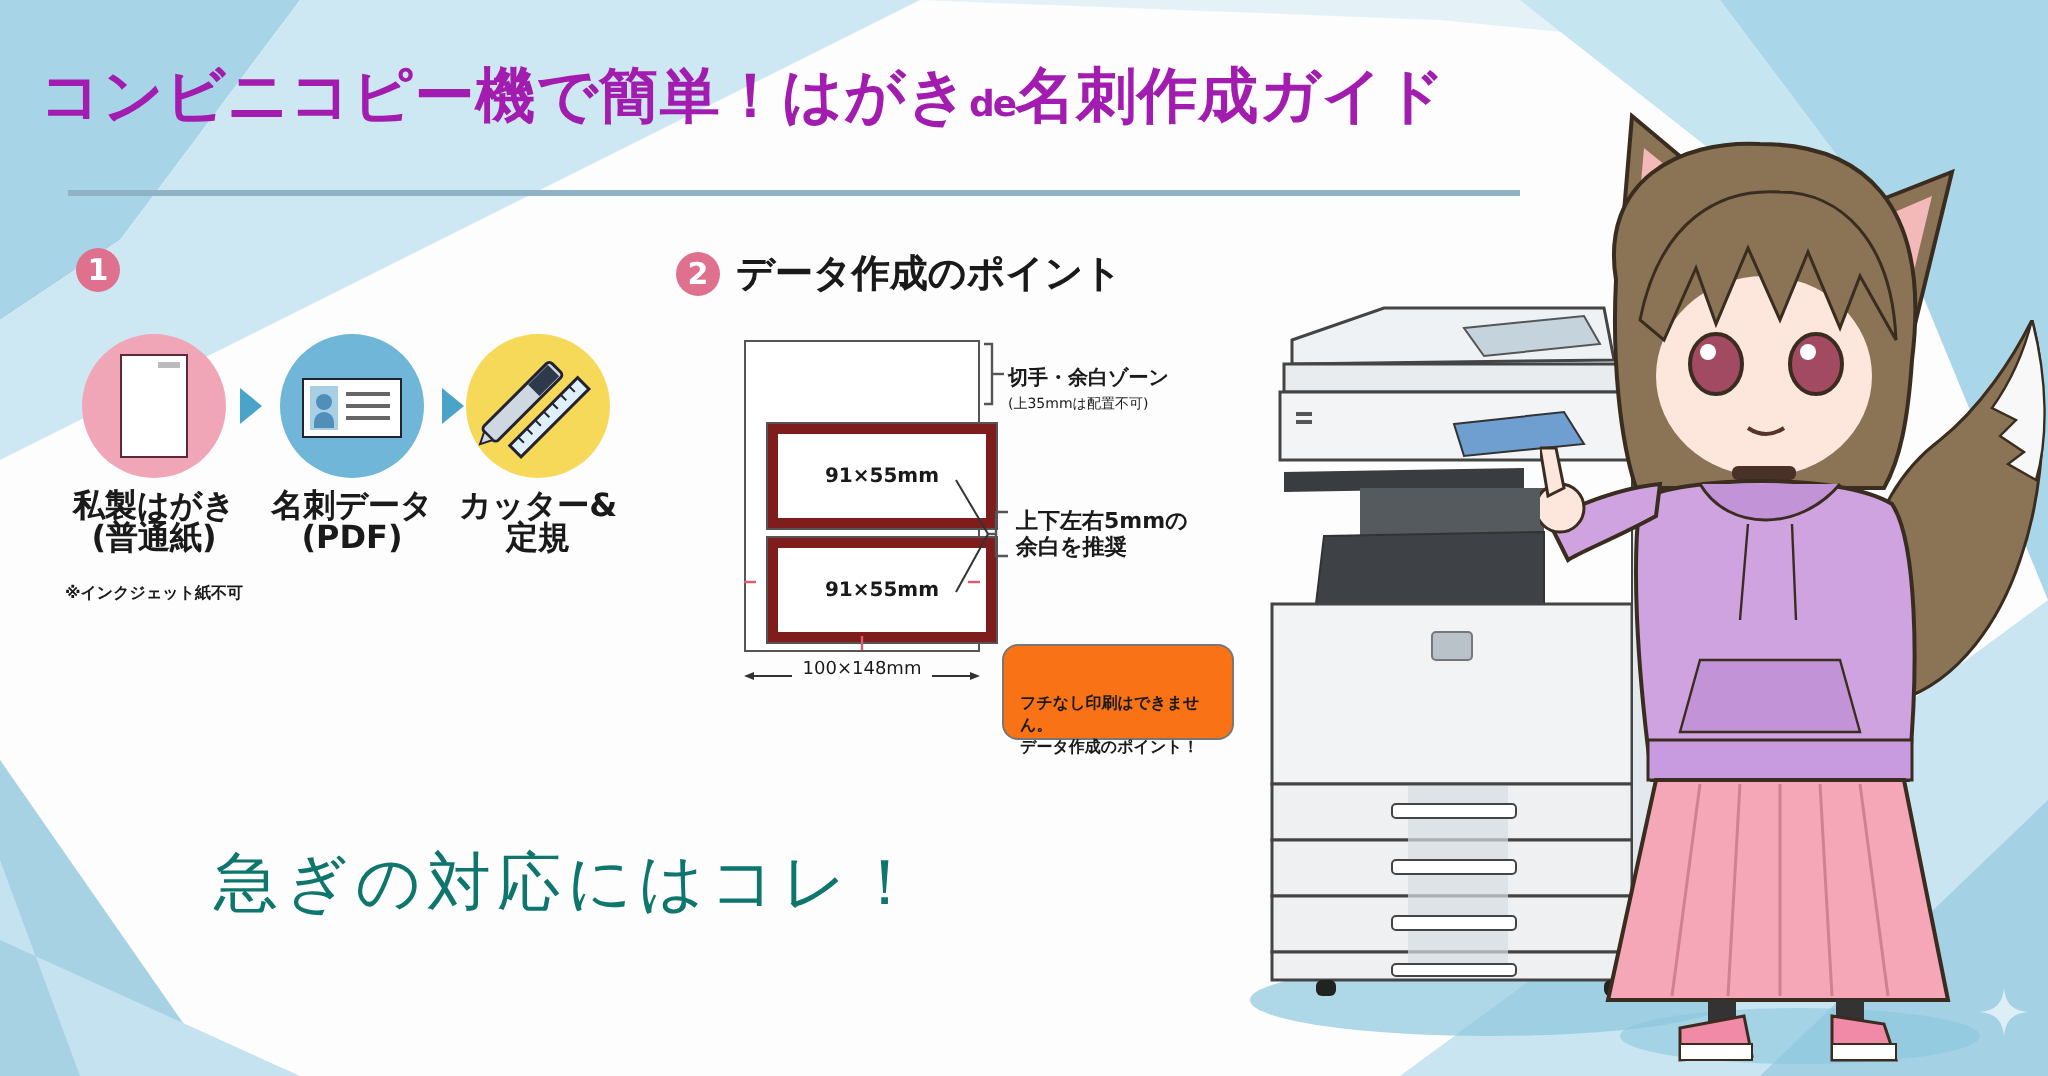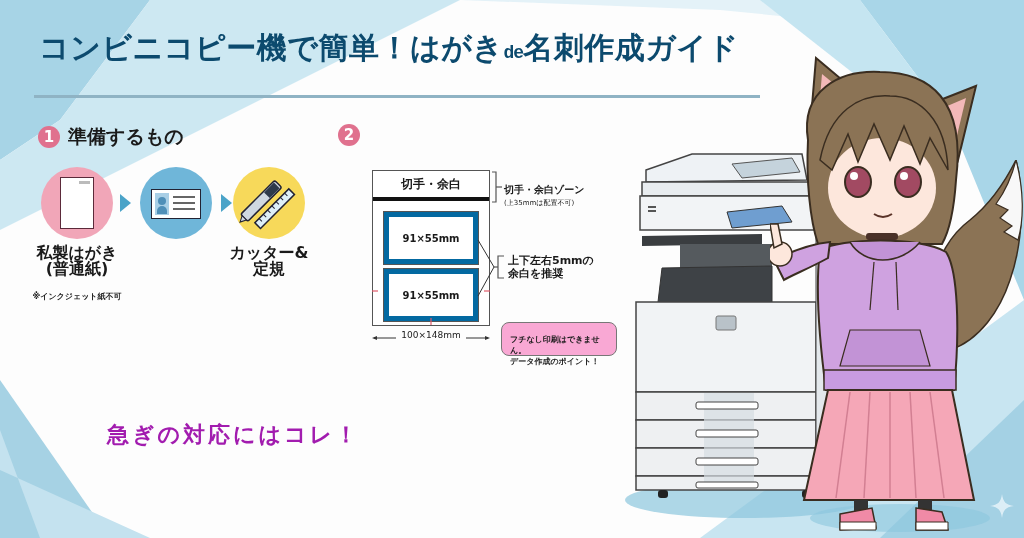--- a/index.html
+++ b/index.html
@@ -2,44 +2,44 @@
 <html><head>
 <meta charset="utf-8">
 <style>
   * { box-sizing: border-box; margin: 0; padding: 0; }
   html, body { width: 1024px; height: 538px; overflow: hidden; background: #fdfdfd; }
   body { position: relative; font-family: "DejaVu Sans", "Liberation Sans", sans-serif; color: #1a1a1a; }
 
   .bg { position: absolute; inset: 0; overflow: hidden; z-index: 0; }
   .bg svg { position: absolute; left: 0; top: 0; }
 
-  .title { position: absolute; left: 39px; top: 28px; font-size: 30px; font-weight: bold; letter-spacing: 0.5px; color: #0c4a6e; white-space: nowrap; z-index: 2; font-family: Liberation Mono, monospace; }
+  .title { position: absolute; left: 20px; top: 28px; font-size: 30px; font-weight: bold; letter-spacing: 0.5px; color: #a21caf; white-space: nowrap; z-index: 2; }
   .title .de { font-size: 18px; letter-spacing: -1px; }
   .title-rule { position: absolute; left: 34px; top: 95px; width: 726px; height: 3px; background: #8fb3c4; z-index: 2; }
 
   .section-head { position: absolute; display: flex; align-items: center; gap: 8px; z-index: 2; }
   .num-badge { width: 22px; height: 22px; border-radius: 50%; background: #e0718e; color: #fff; font-weight: bold; font-size: 15px; display: flex; align-items: center; justify-content: center; }
   .section-title { font-size: 19px; font-weight: bold; color: #1a1a1a; }
 
   .item { position: absolute; width: 100px; text-align: center; z-index: 2; }
   .item .circle { width: 72px; height: 72px; border-radius: 50%; margin: 0 auto; position: relative; }
   .item .label { font-size: 16px; font-weight: bold; line-height: 16px; margin-top: 6px; }
   .item .note { font-size: 8px; font-weight: bold; margin-top: 14px; white-space: nowrap; }
   .flow-arrow { position: absolute; width: 0; height: 0; border-top: 9px solid transparent; border-bottom: 9px solid transparent; border-left: 11px solid #4aa3c8; z-index: 2; }
 
   .postcard { position: absolute; left: 372px; top: 170px; width: 118px; height: 156px; border: 1.5px solid #555; background: #fff; z-index: 2; }
   .stamp-zone { height: 30px; display: flex; align-items: center; justify-content: center; font-size: 12px; font-weight: bold; border-bottom: 4px solid #111; }
-  .card { position: absolute; left: 10px; width: 96px; height: 54px; background: #0369a1; border: 1px solid #555; padding: 5px; }
+  .card { position: absolute; left: 10px; width: 116px; height: 54px; background: #7f1d1d; border: 1px solid #555; padding: 5px; }
   .card-inner { width: 100%; height: 100%; background: #fff; display: flex; align-items: center; justify-content: center; font-size: 10px; font-weight: bold; }
   .dim-label { position: absolute; left: 372px; top: 330px; width: 118px; font-size: 9px; text-align: center; z-index: 2; }
   .annot { position: absolute; font-size: 10px; font-weight: bold; line-height: 12px; z-index: 2; }
   .annot small { font-size: 7px; font-weight: normal; }
-  .bubble { position: absolute; left: 501px; top: 322px; width: 116px; height: 34px; border: 1.5px solid #777; border-radius: 8px; background: #f9a8d4; font-size: 8px; font-weight: bold; padding: 11px 8px; line-height: 11px; z-index: 2; }
-
-  .cta { position: absolute; left: 107px; top: 420px; font-size: 22px; font-weight: bold; color: #a21caf; letter-spacing: 3px; z-index: 2; white-space: nowrap; }
+  .bubble { position: absolute; left: 501px; top: 322px; width: 116px; height: 34px; border: 1.5px solid #777; border-radius: 8px; background: #f97316; font-size: 8px; font-weight: bold; padding: 23px 8px; line-height: 11px; z-index: 2; }
+
+  .cta { position: absolute; left: 107px; top: 420px; font-size: 32px; font-weight: normal; color: #0f766e; letter-spacing: 3px; z-index: 2; white-space: nowrap; }
 
   .illus { position: absolute; z-index: 3; }
 </style>
 </head>
 <body>
 
 <div class="bg">
   <svg width="1024" height="538" viewBox="0 0 1024 538">
     <polygon points="0,0 150,0 60,120 0,160" fill="#a7d4e6"></polygon>
     <polygon points="150,0 460,0 0,230 0,160 60,120" fill="#cde8f2"></polygon>
@@ -53,21 +53,20 @@
     <ellipse cx="745" cy="500" rx="120" ry="18" fill="#8cc6dd" opacity="0.7"></ellipse>
     <ellipse cx="900" cy="518" rx="90" ry="14" fill="#8cc6dd" opacity="0.6"></ellipse>
   </svg>
 </div>
 
 <div class="title"><span>コンビニコピー機で簡単！はがき</span><span class="de">de</span><span>名刺作成ガイド</span></div>
 <div class="title-rule"></div>
 
 <div class="section-head" style="left:38px; top:124px;">
   <div class="num-badge">1</div>
-  <div class="section-title">準備するもの</div>
 </div>
 
 <div class="item" style="left:27px; top:167px;">
   <div class="circle" style="background:#f1a6b8;">
     <div style="position:absolute; left:19px; top:10px; width:34px; height:52px; background:#fff; border:1.5px solid #5b2a3a;"></div>
     <div style="position:absolute; left:38px; top:14px; width:11px; height:3px; background:#bbb;"></div>
   </div>
   <div class="label">
       <div>私製はがき</div>
       <div>(普通紙)</div>
@@ -79,20 +78,24 @@
 <div class="item" style="left:126px; top:167px;">
   <div class="circle" style="background:#6fb6d9;">
     <div style="position:absolute; left:11px; top:22px; width:50px; height:30px; background:#fff; border:1.5px solid #223;"></div>
     <div style="position:absolute; left:15px; top:26px; width:14px; height:22px; background:#a9cfe6;"></div>
     <div style="position:absolute; left:18px; top:30px; width:8px; height:8px; border-radius:50%; background:#4f8fb8;"></div>
     <div style="position:absolute; left:17px; top:39px; width:10px; height:8px; border-radius:5px 5px 0 0; background:#4f8fb8;"></div>
     <div style="position:absolute; left:33px; top:29px; width:22px; height:2px; background:#666;"></div>
     <div style="position:absolute; left:33px; top:35px; width:22px; height:2px; background:#666;"></div>
     <div style="position:absolute; left:33px; top:41px; width:22px; height:2px; background:#666;"></div>
   </div>
+  <div class="label">
+      <div>名刺データ</div>
+      <div>(PDF)</div>
+    </div>
 </div>
 <div class="flow-arrow" style="left:221px; top:194px;"></div>
 
 <div class="item" style="left:219px; top:167px;">
   <div class="circle" style="background:#f7d95a;">
     <svg width="72" height="72" viewBox="0 0 72 72" style="position:absolute;left:0;top:0;">
       <g transform="rotate(-45 36 36)">
         <rect x="8" y="24" width="48" height="10" rx="2" fill="#cfd8e0" stroke="#223" stroke-width="1.5"></rect>
         <rect x="40" y="25" width="14" height="8" fill="#2e3a4a"></rect>
         <polygon points="8,26 2,29 8,32" fill="#cfd8e0" stroke="#223" stroke-width="1"></polygon>
@@ -108,24 +111,24 @@
     </svg>
   </div>
   <div class="label">
       <div>カッター&amp;</div>
       <div>定規</div>
     </div>
 </div>
 
 <div class="section-head" style="left:338px; top:124px;">
   <div class="num-badge">2</div>
+  <div class="section-title">データ作成のポイント</div>
 </div>
 
 <div class="postcard">
-  <div class="stamp-zone">切手・余白</div>
   <div class="card" style="top:40px;">
     <div class="card-inner">91×55mm</div>
   </div>
   <div class="card" style="top:97px;">
     <div class="card-inner">91×55mm</div>
   </div>
 </div>
 <svg style="position:absolute; left:360px; top:160px; z-index:2;" width="160" height="190">
   <path d="M132 12 L136 12 L136 42 L132 42" stroke="#555" fill="none" stroke-width="1.2"></path>
   <line x1="136" y1="27" x2="142" y2="27" stroke="#555" stroke-width="1.2"></line>

